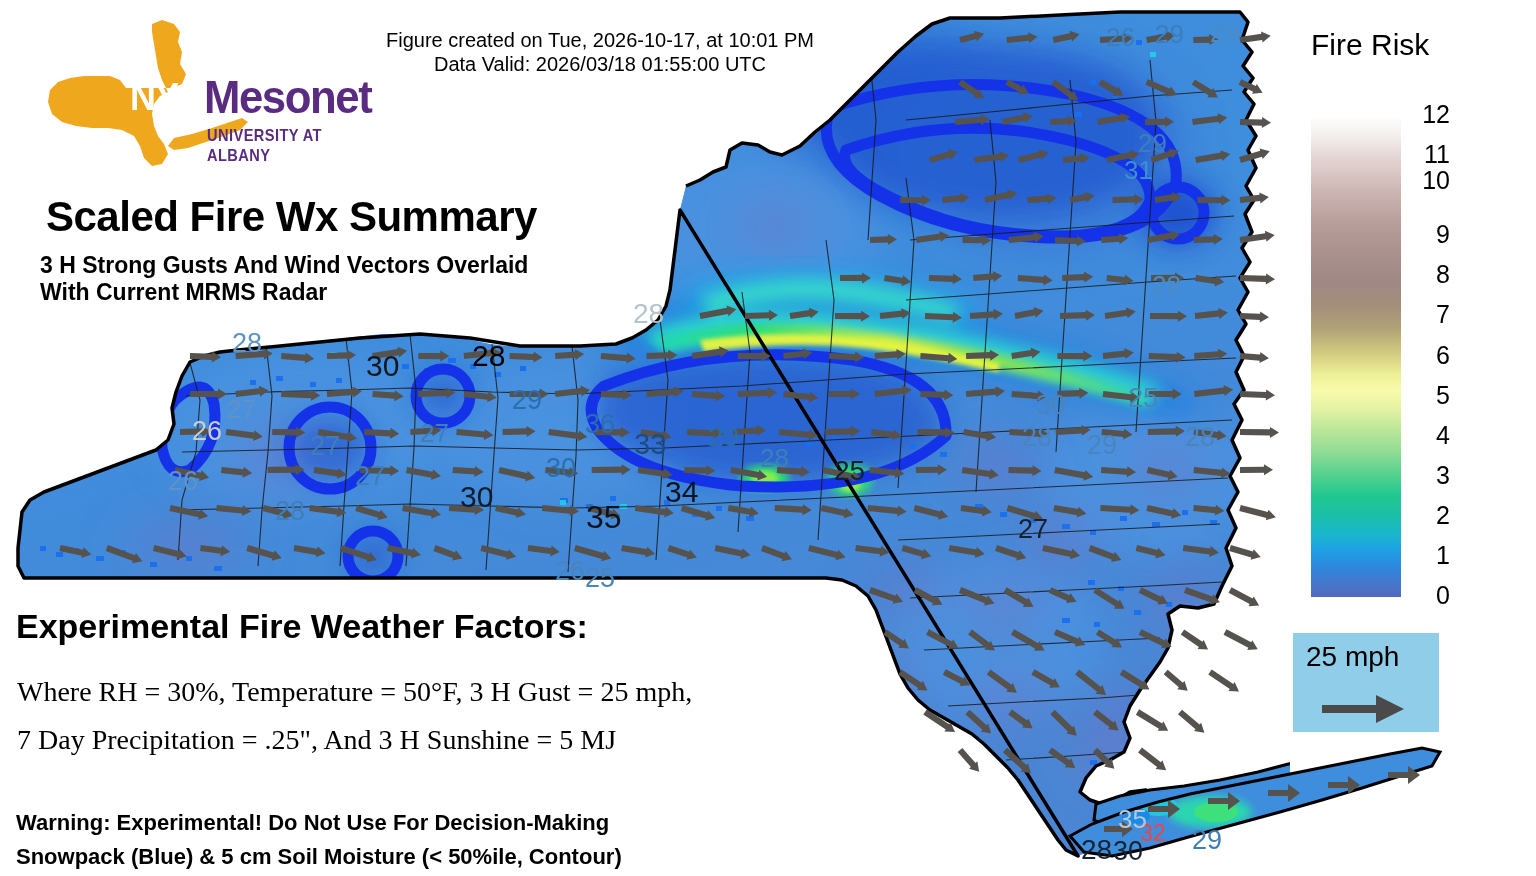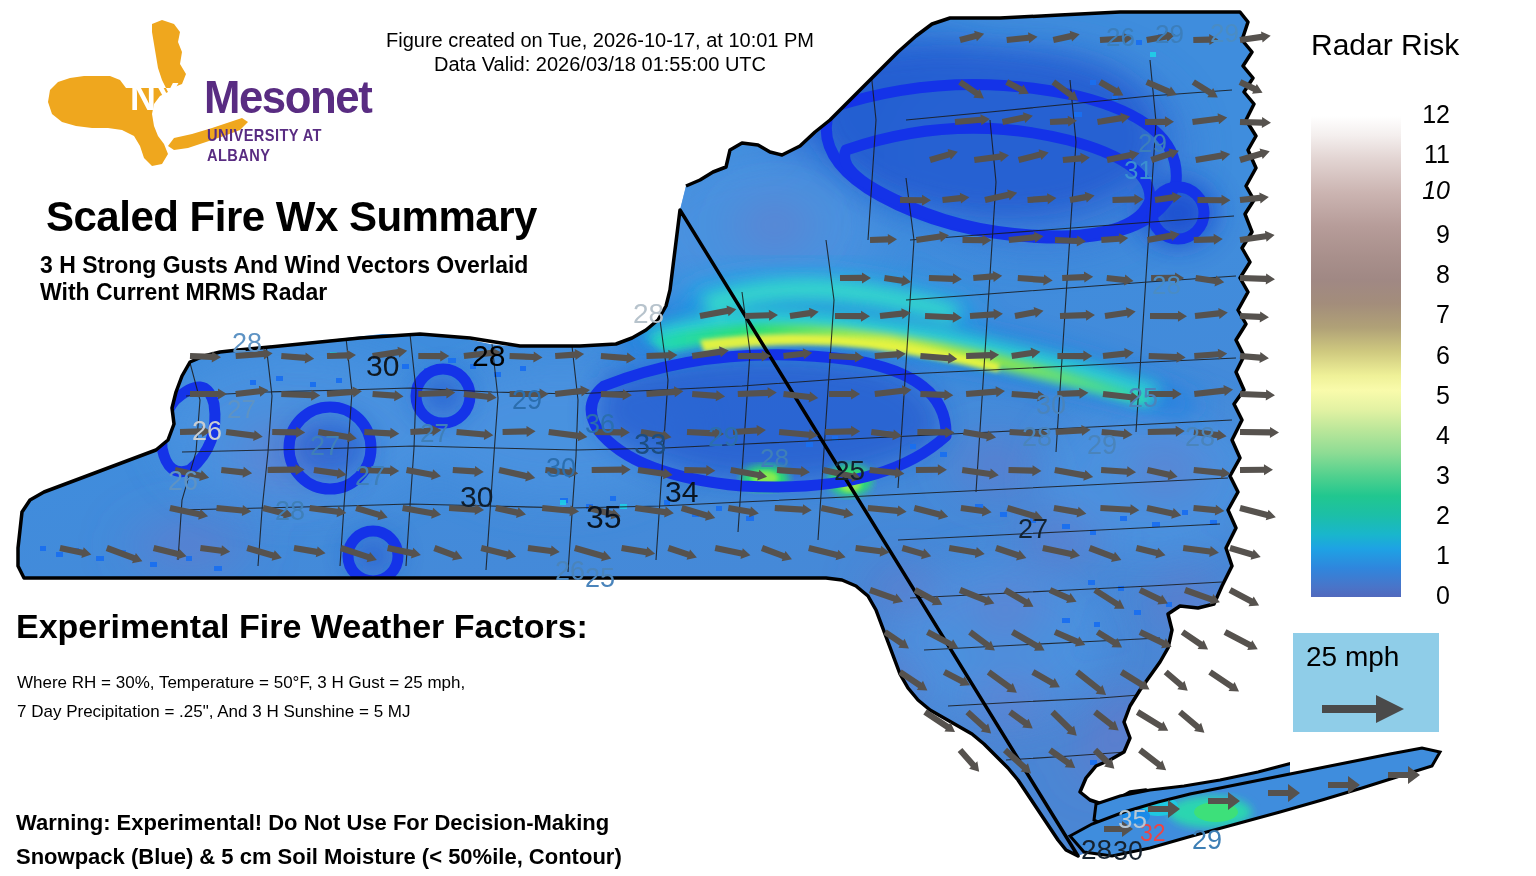--- a/index.html
+++ b/index.html
@@ -24,21 +24,21 @@
          font-size:20px;line-height:1.2;color:#000;}
 
   
   #maintitle{position:absolute;left:46px;top:193px;font-size:42px;font-weight:bold;
              letter-spacing:-.5px;color:#000;}
   #subtitle{position:absolute;left:40px;top:252px;width:640px;
             font-size:23px;font-weight:bold;line-height:1.18;color:#000;}
 
   
   #factors-h{position:absolute;left:16px;top:607px;font-size:34px;font-weight:bold;color:#000;}
-  #factors-b{position:absolute;left:17px;top:668px;font-size:17px;line-height:1.72;color:#000;}
+  #factors-b{position:absolute;left:17px;top:668px;font-size:28px;line-height:1.72;color:#000;font-family:Liberation Serif, serif;}
   #warn{position:absolute;left:16px;top:806px;font-size:22px;font-weight:bold;
          line-height:1.55;color:#000;}
 
   
   #map{position:absolute;left:0;top:0;width:1290px;height:876px;}
   #map svg{position:absolute;left:0;top:0;}
 
   
   .gust{position:absolute;font-weight:normal;font-family:"Liberation Sans",sans-serif;
         line-height:1;white-space:nowrap;}
@@ -757,26 +757,26 @@
 <div id="factors-h">Experimental Fire Weather Factors:</div>
 <div id="factors-b">
   <div>Where RH = 30%, Temperature = 50°F, 3 H Gust = 25 mph,</div>
   <div>7 Day Precipitation = .25", And 3 H Sunshine = 5 MJ</div>
 </div>
 <div id="warn">
   <div>Warning: Experimental! Do Not Use For Decision-Making</div>
   <div>Snowpack (Blue) &amp; 5 cm Soil Moisture (&lt; 50%ile, Contour)</div>
 </div>
 
-<div id="cb-title">Radar Risk</div>
+<div id="cb-title">Fire Risk</div>
 <div id="cbar"></div>
 <div id="cb-labels">
     <div class="cb-lab" style="left: 1410px; top: 100px;">12</div>
     <div class="cb-lab" style="left: 1410px; top: 140.083px;">11</div>
-    <div class="cb-lab" style="left: 1410px; top: 176px; font-style: italic;">10</div>
+    <div class="cb-lab" style="left: 1410px; top: 166px;">10</div>
     <div class="cb-lab" style="left: 1410px; top: 220.25px;">9</div>
     <div class="cb-lab" style="left: 1410px; top: 260.333px;">8</div>
     <div class="cb-lab" style="left: 1410px; top: 300.417px;">7</div>
     <div class="cb-lab" style="left: 1410px; top: 340.5px;">6</div>
     <div class="cb-lab" style="left: 1410px; top: 380.583px;">5</div>
     <div class="cb-lab" style="left: 1410px; top: 420.667px;">4</div>
     <div class="cb-lab" style="left: 1410px; top: 460.75px;">3</div>
     <div class="cb-lab" style="left: 1410px; top: 500.833px;">2</div>
     <div class="cb-lab" style="left: 1410px; top: 540.917px;">1</div>
     <div class="cb-lab" style="left: 1410px; top: 581px;">0</div>

